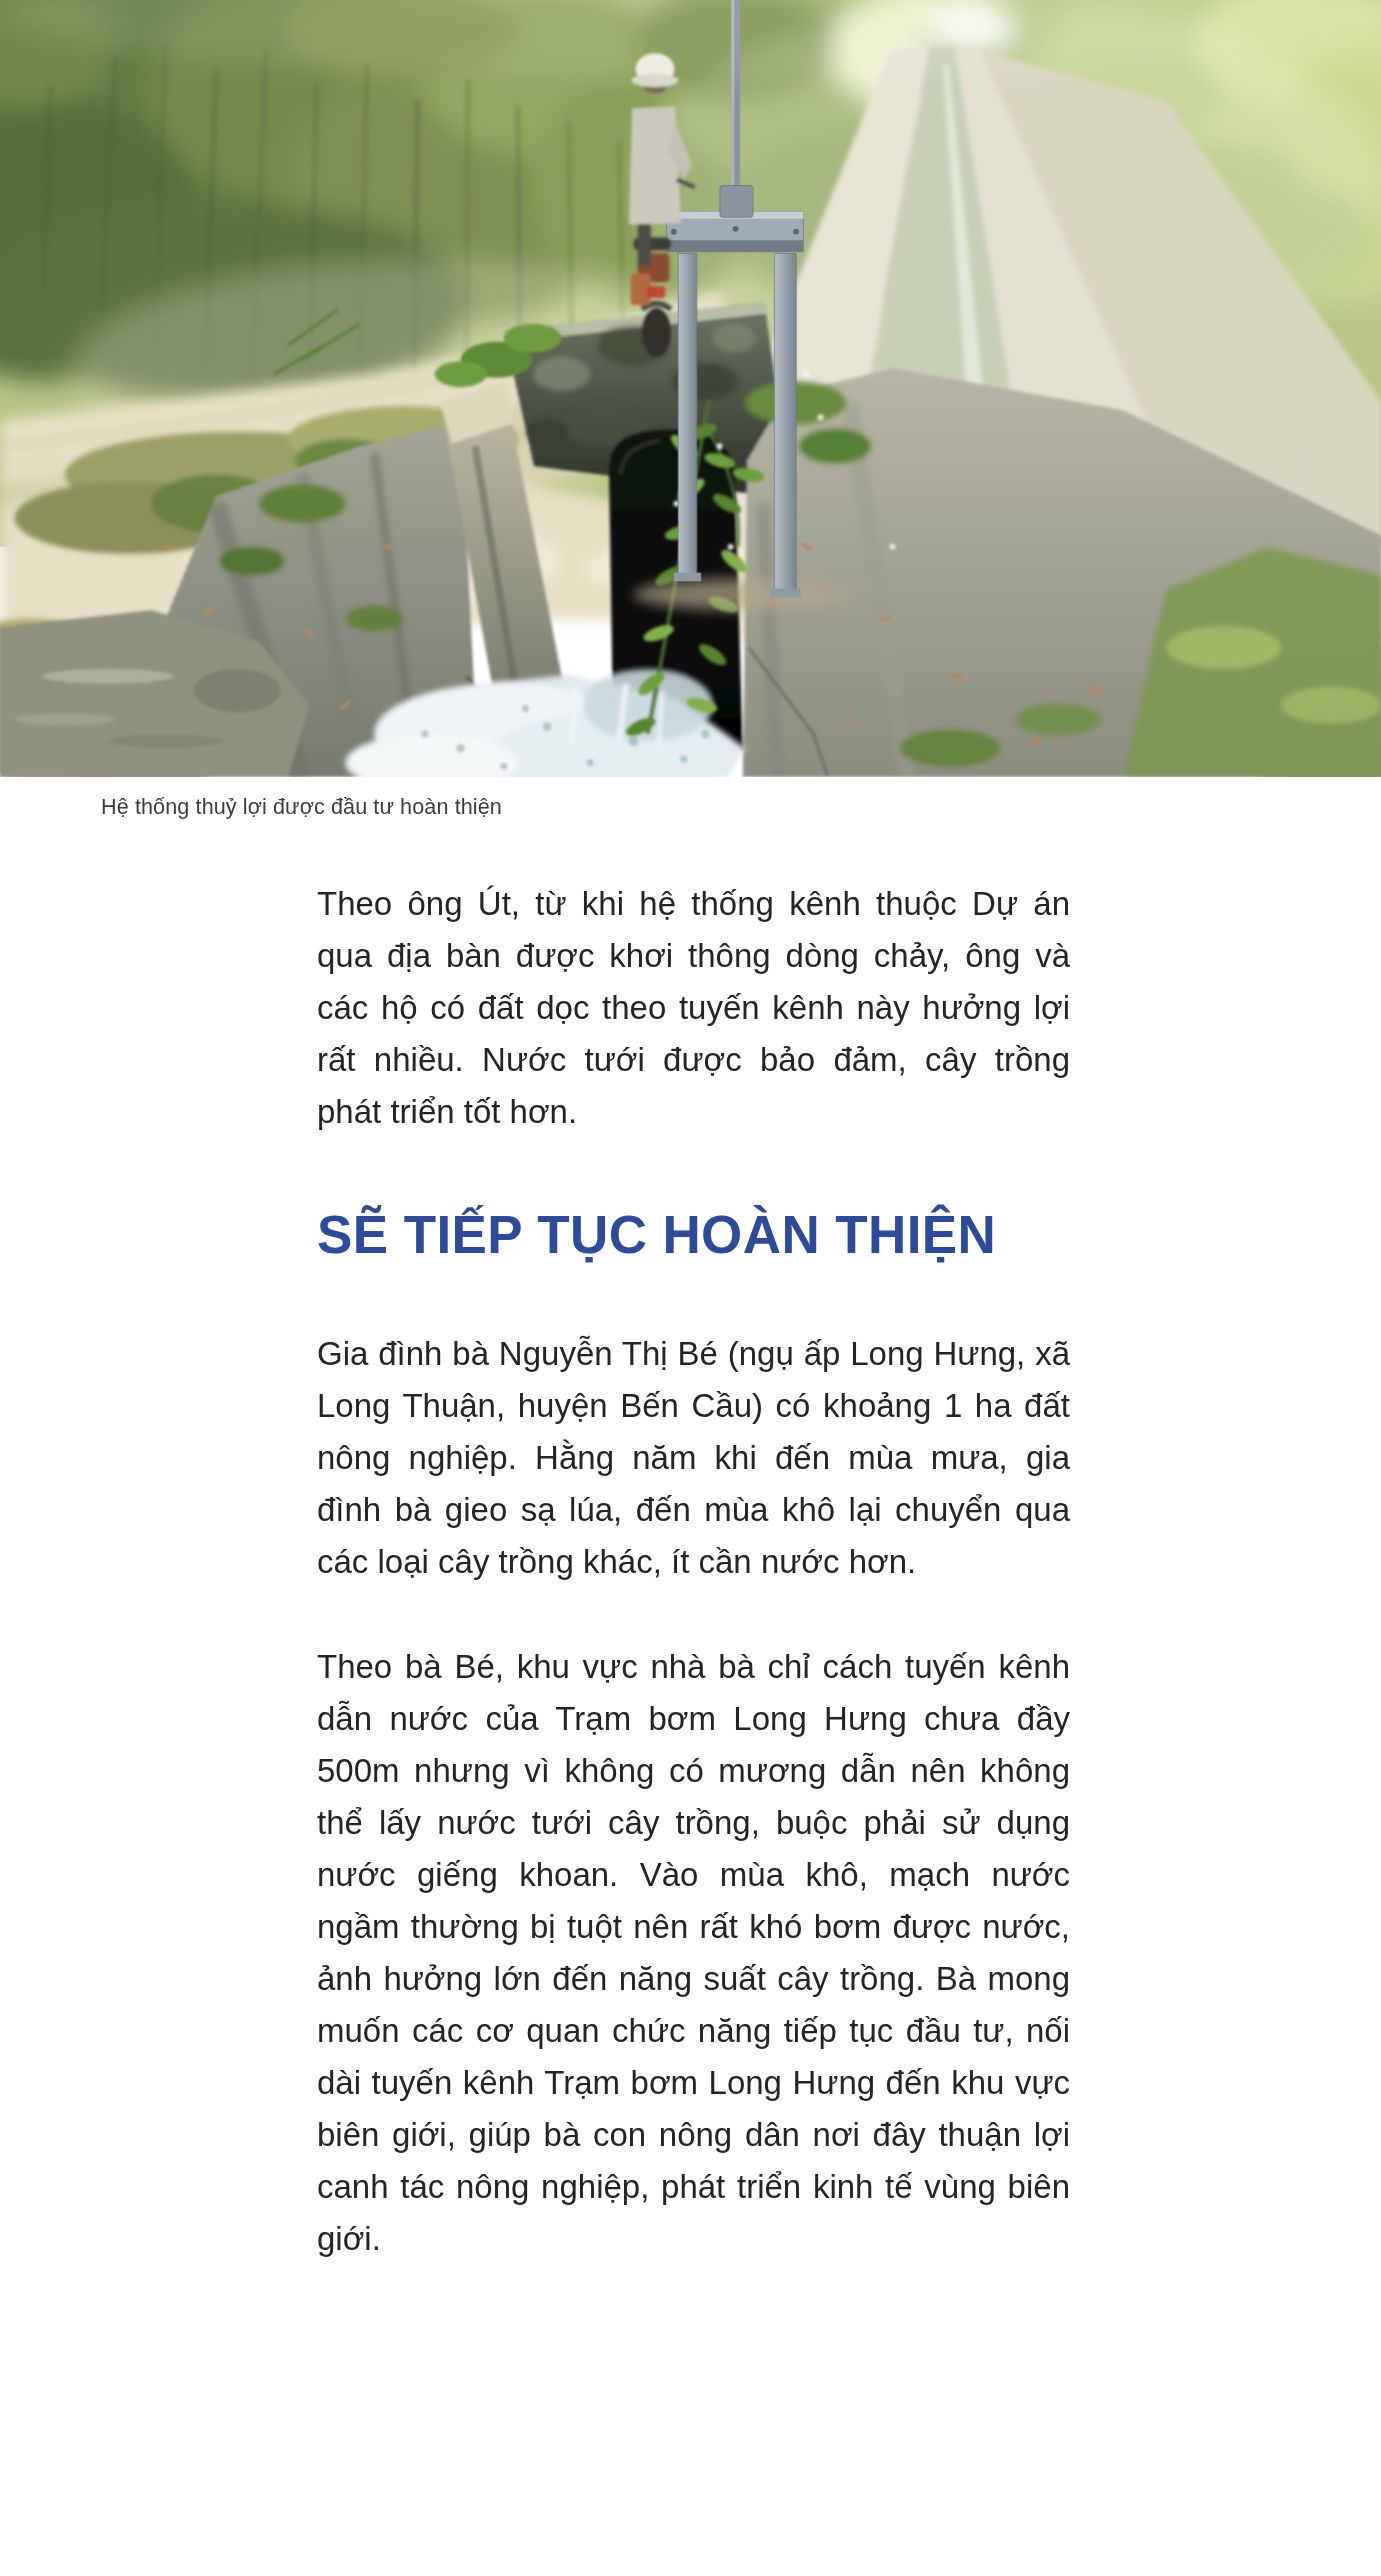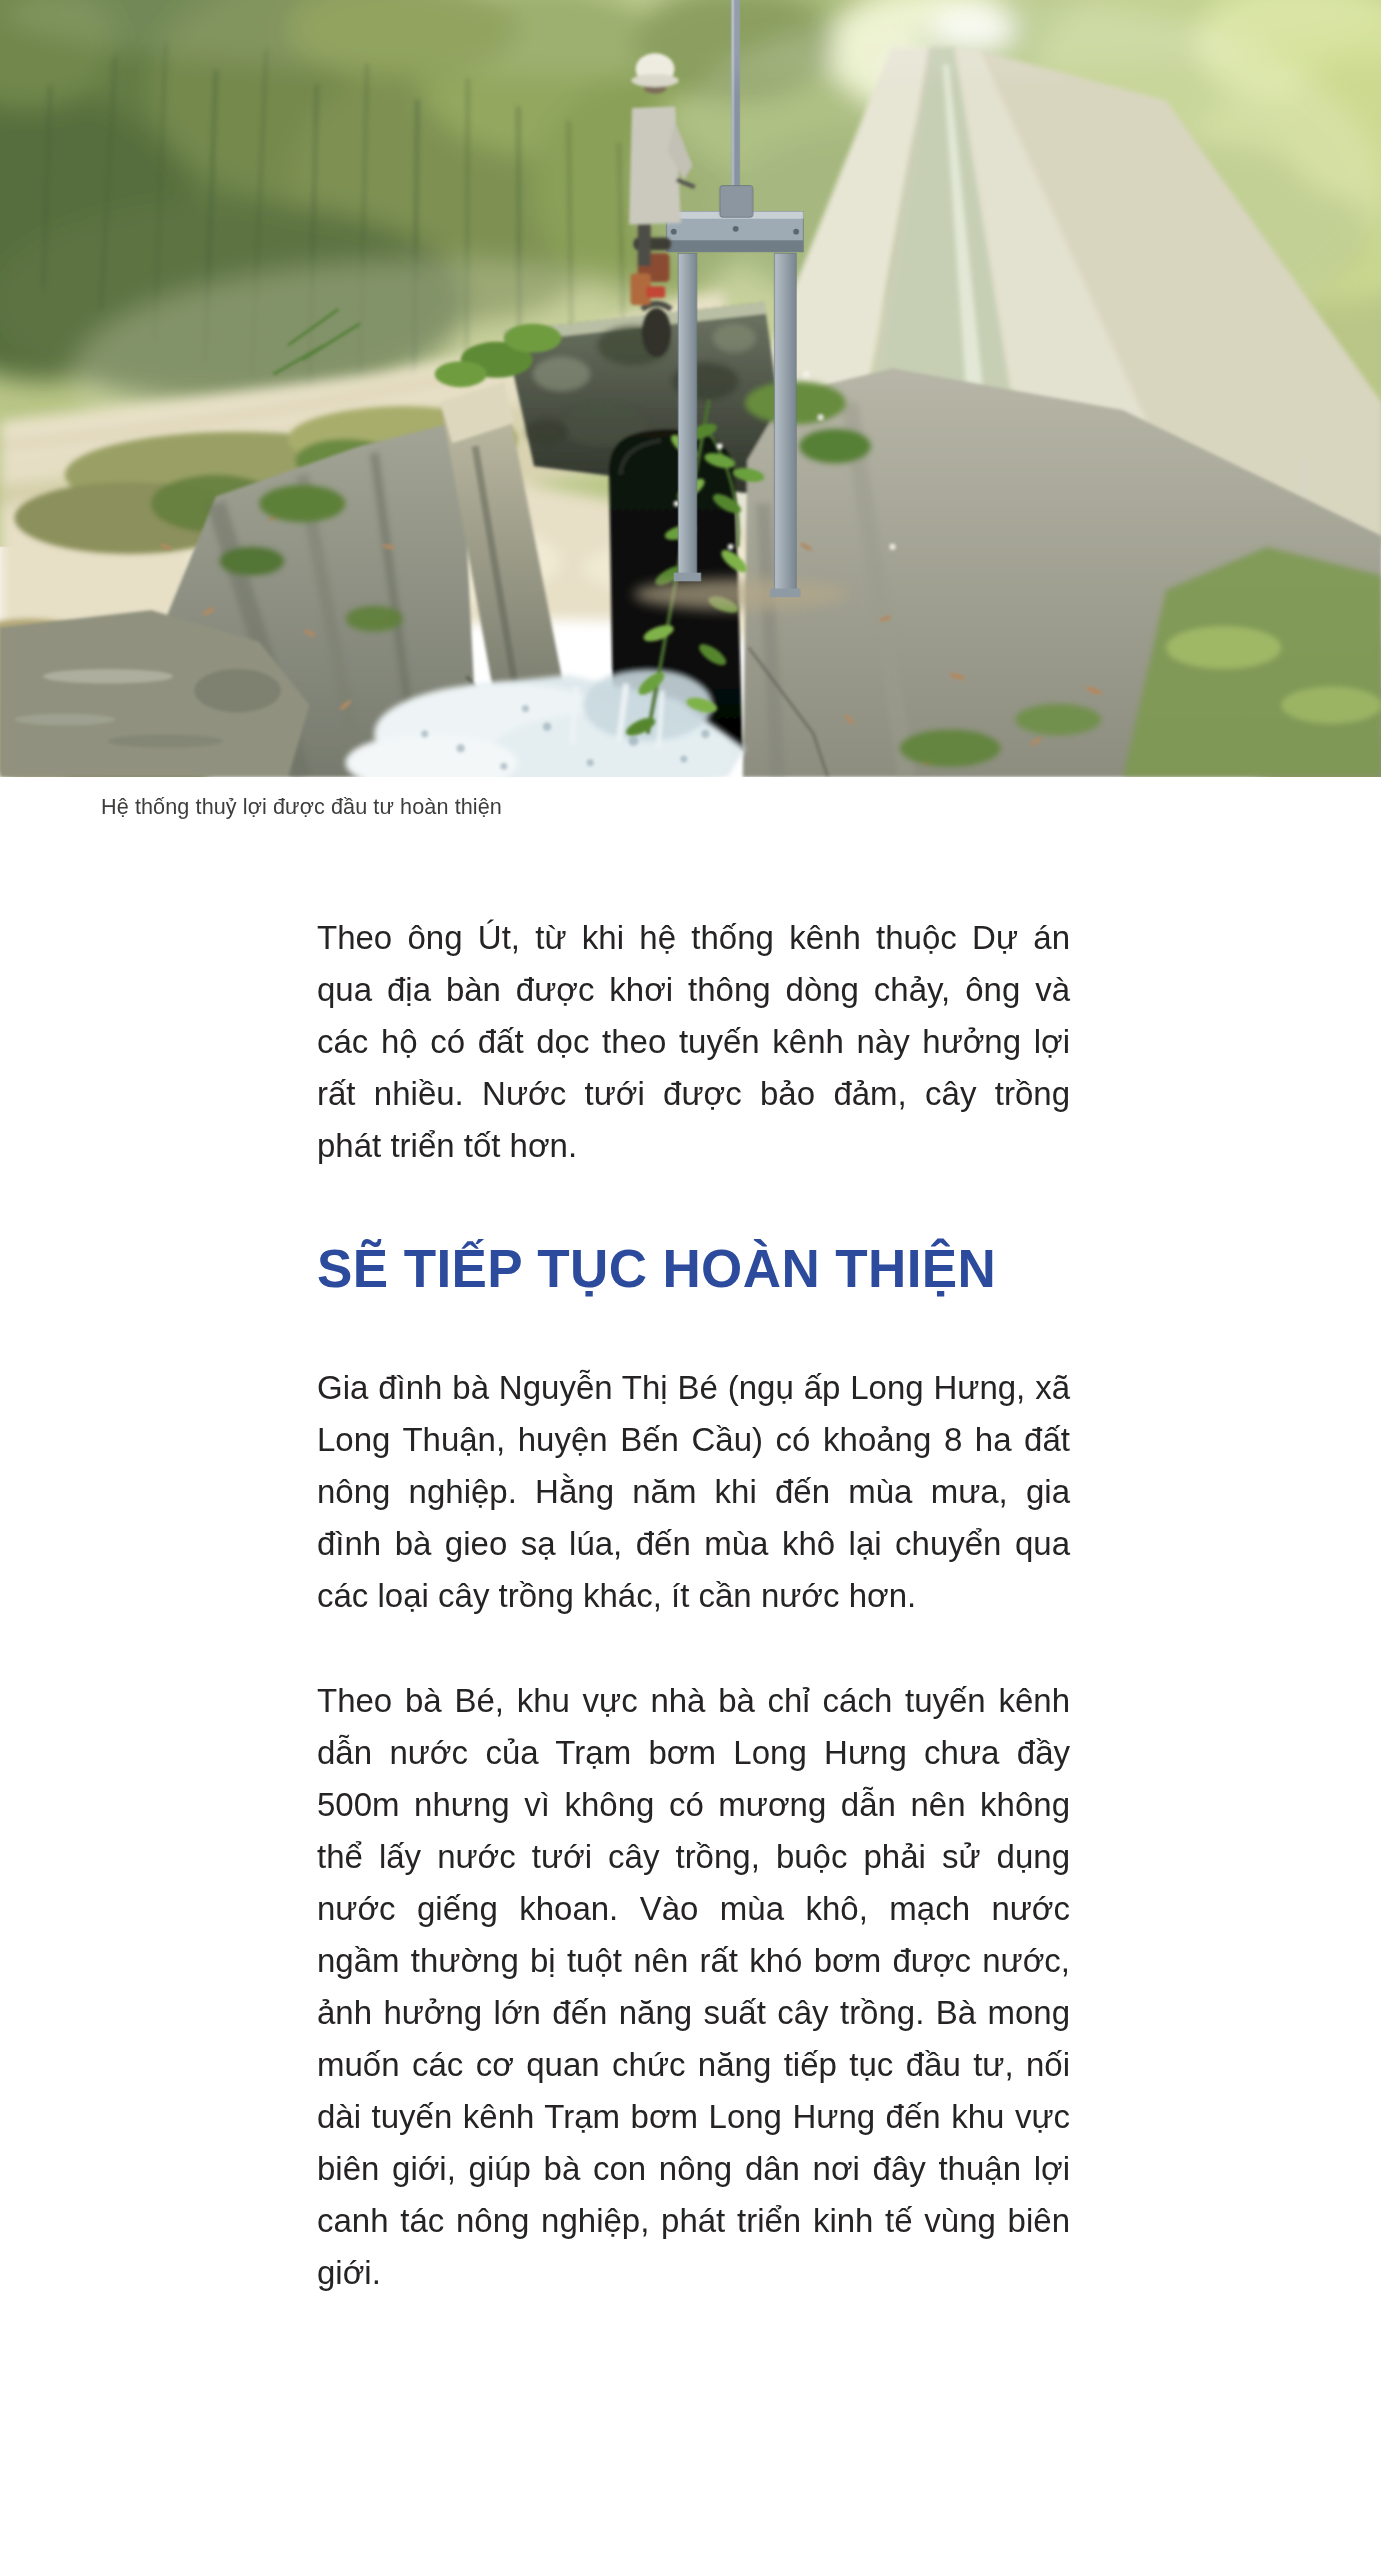--- a/index.html
+++ b/index.html
@@ -1,21 +1,21 @@
 <!DOCTYPE html>
 <html style="font-size:11.5px"><head>
 <meta charset="utf-8">
 <style>
   html,body{margin:0;padding:0;background:#ffffff;}
   body{width:1382px;height:2576px;overflow:hidden;font-family:"Liberation Sans","DejaVu Sans",sans-serif;}
   .page{position:relative;width:1382px;height:2576px;background:#ffffff;}
   figure.photo{margin:0;width:1382px;height:777px;display:block;overflow:hidden;}
   figure.photo svg{display:block;width:1382px;height:777px;}
   .caption{margin:17.3px 0 0 101px;font-size:21.6px;line-height:26px;color:#3f3d3c;letter-spacing:0.1px;}
-  .body-col{width:753px;margin-left:317px;margin-top:92px;}
+  .body-col{width:753px;margin-left:317px;margin-top:58px;}
   .body-col p{font-size:33px;line-height:52px;text-align:justify;text-justify:inter-word;color:#262324;margin:0 0 53px 0;}
   h2.section-heading{font-size:53px;line-height:74px;font-weight:bold;color:#2d4b9c;text-align:left;margin:60px 0 56px 0;letter-spacing:0.4px;}
   h2.section-heading span{display:block;}
 </style>
 </head>
 <body>
 
 <div class="page">
 
   <figure class="photo">
@@ -318,18 +318,18 @@
 
   <div class="caption">Hệ thống thuỷ lợi được đầu tư hoàn thiện</div>
 
   <div class="body-col">
     <p>Theo ông Út, từ khi hệ thống kênh thuộc Dự án qua địa bàn được khơi thông dòng chảy, ông và các hộ có đất dọc theo tuyến kênh này hưởng lợi rất nhiều. Nước tưới được bảo đảm, cây trồng phát triển tốt hơn.</p>
 
     <h2 class="section-heading">
       <span>SẼ TIẾP TỤC HOÀN THIỆN</span>
     </h2>
 
-    <p>Gia đình bà Nguyễn Thị Bé (ngụ ấp Long Hưng, xã Long Thuận, huyện Bến Cầu) có khoảng 8 ha đất nông nghiệp. Hằng năm khi đến mùa mưa, gia đình bà gieo sạ lúa, đến mùa khô lại chuyển qua các loại cây trồng khác, ít cần nước hơn.</p>
+    <p>Gia đình bà Nguyễn Thị Bé (ngụ ấp Long Hưng, xã Long Thuận, huyện Bến Cầu) có khoảng 1 ha đất nông nghiệp. Hằng năm khi đến mùa mưa, gia đình bà gieo sạ lúa, đến mùa khô lại chuyển qua các loại cây trồng khác, ít cần nước hơn.</p>
     <p>Theo bà Bé, khu vực nhà bà chỉ cách tuyến kênh dẫn nước của Trạm bơm Long Hưng chưa đầy 500m nhưng vì không có mương dẫn nên không thể lấy nước tưới cây trồng, buộc phải sử dụng nước giếng khoan. Vào mùa khô, mạch nước ngầm thường bị tuột nên rất khó bơm được nước, ảnh hưởng lớn đến năng suất cây trồng. Bà mong muốn các cơ quan chức năng tiếp tục đầu tư, nối dài tuyến kênh Trạm bơm Long Hưng đến khu vực biên giới, giúp bà con nông dân nơi đây thuận lợi canh tác nông nghiệp, phát triển kinh tế vùng biên giới.</p>
   </div>
 
 </div>
 
 
 </body></html>

